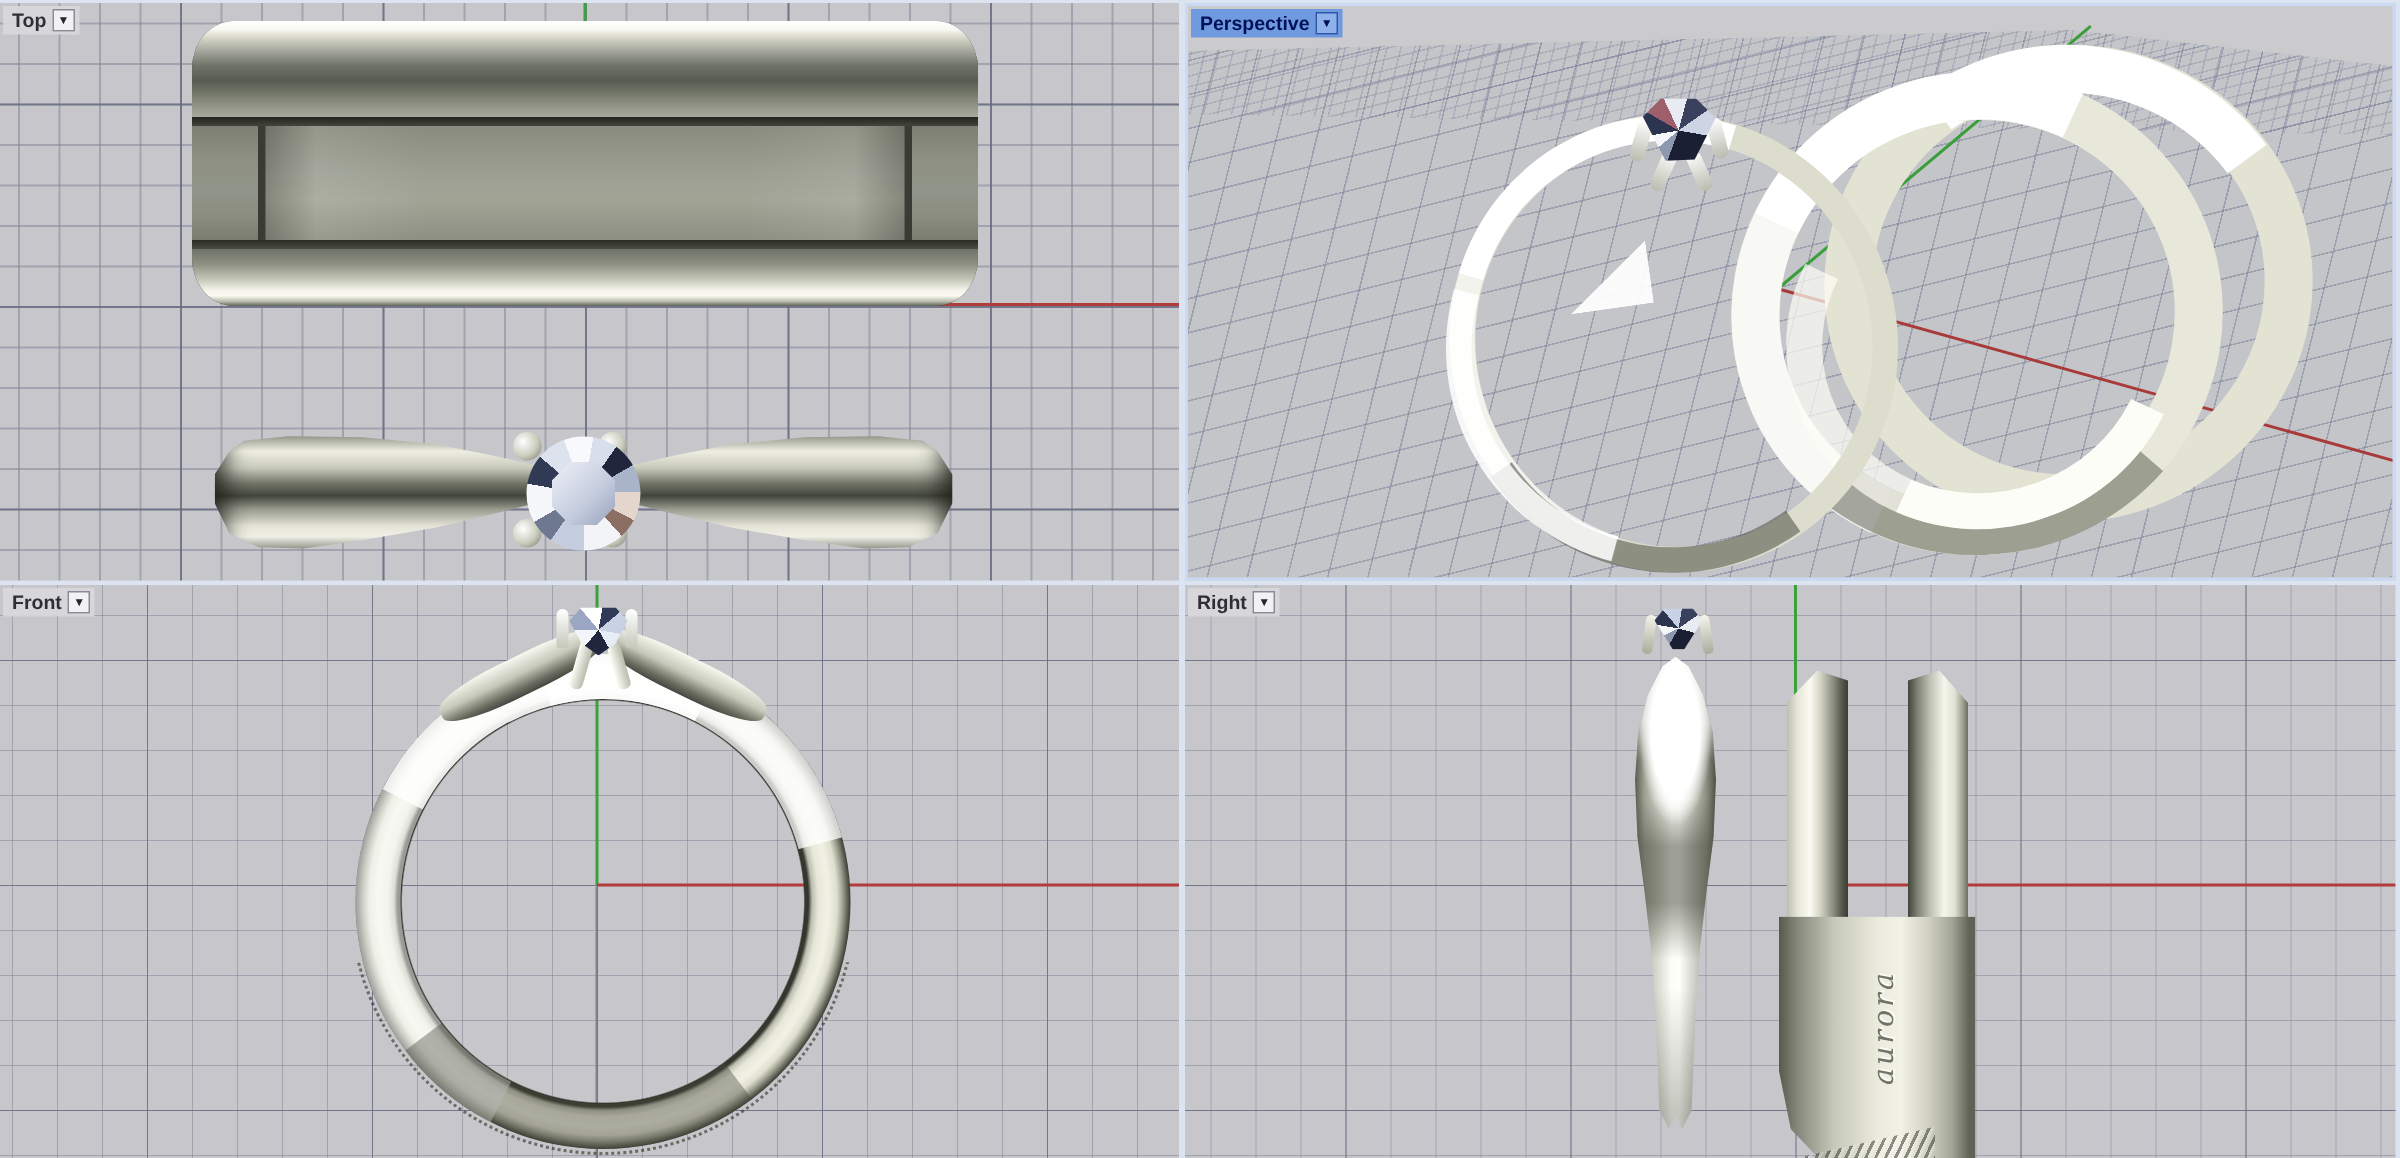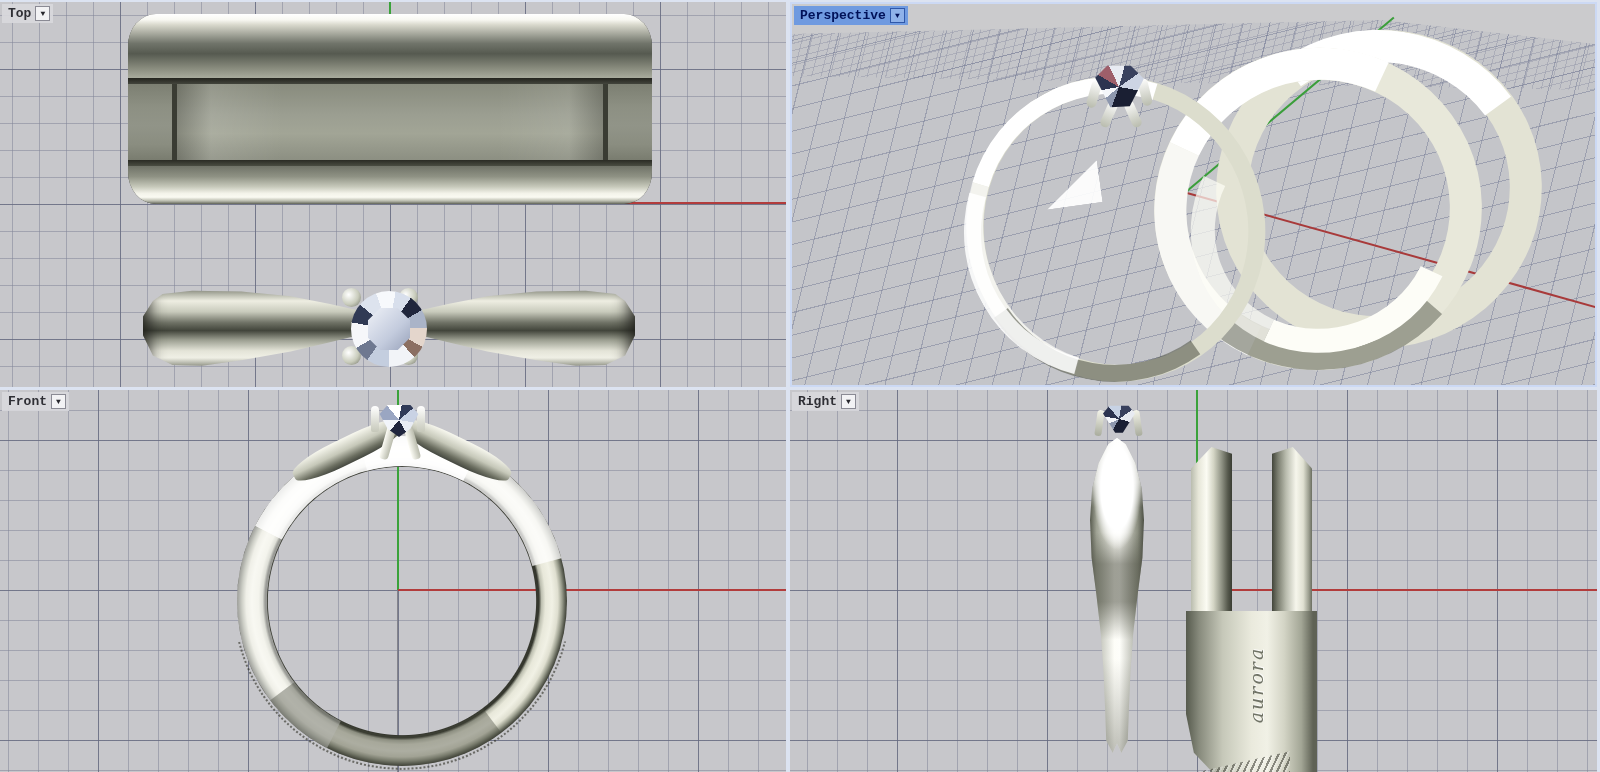--- a/index.html
+++ b/index.html
@@ -27,21 +27,21 @@
   #vp-front.grid-ortho{background-position:98px 0,0 50px,8px 0,0 20px;}
   #vp-right.grid-ortho{background-position:107px 0,0 50px,17px 0,0 20px;}
 
   #vp-top{left:0;top:2px;width:786px;height:385px;}
   #vp-persp{left:790px;top:2px;width:807px;height:385px;background:#cbcbcd;border:2px solid #ccd9f4;box-sizing:border-box;}
   #vp-front{left:0;top:390px;width:786px;height:382px;}
   #vp-right{left:790px;top:390px;width:807px;height:382px;}
 
   
   .vplabel{position:absolute;left:2px;top:2px;z-index:40;display:inline-flex;align-items:center;gap:4px;
-           padding:2px 3px 2px 6px;background:rgba(216,216,220,.92);cursor:pointer;font-family:Liberation Mono, monospace;}
+           padding:2px 3px 2px 6px;background:rgba(216,216,220,.92);cursor:pointer;}
   .vplabel .txt{font-size:13px;font-weight:bold;color:#2e2e34;line-height:15px;}
   .vpdrop{width:15px;height:15px;background:#f2f2f4;border:1px solid #8a8a94;
           font-size:8px;line-height:14px;text-align:center;color:#26262c;box-sizing:border-box;}
   .vplabel.active{background:#6f9ae0;}
   .vplabel.active .txt{color:#001158;}
   .vplabel.active .vpdrop{background:#8fb2ea;border-color:#2f57a8;color:#001158;}
 
   
   .axis{position:absolute;z-index:2;}
   .axis.green{background:#3aa23a;}

